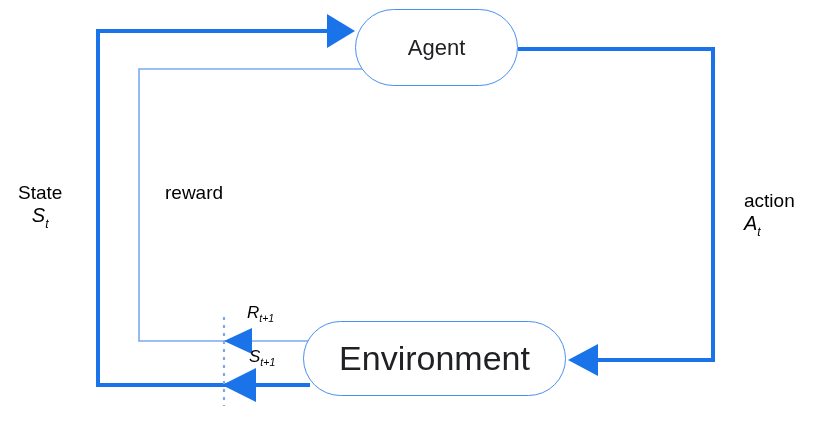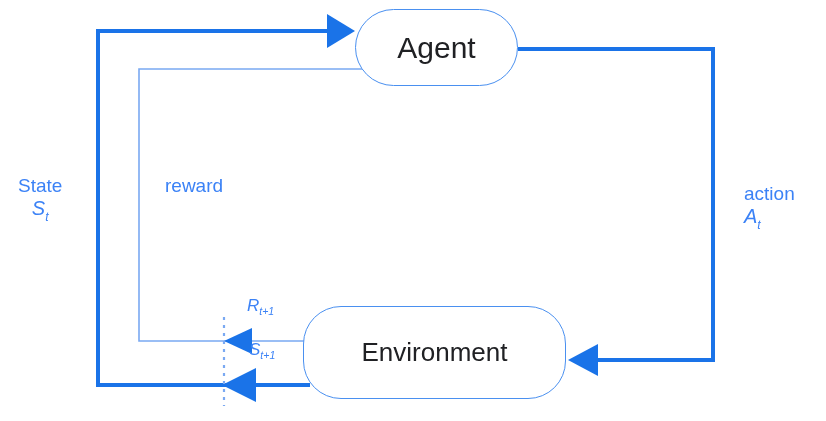--- a/index.html
+++ b/index.html
@@ -33,36 +33,37 @@
     justify-content: center;
     color: #202124;
   }
   #agent-node {
     left: 355px;
     top: 9px;
     width: 163px;
     height: 77px;
     border: 1.4px solid #4a90f0;
     border-radius: 39px;
-    font-size: 30px;
+    font-size: 22px;
   }
   #environment-node {
     left: 303px;
-    top: 306px;
+    top: 321px;
     width: 263px;
-    height: 93px;
+    height: 75px;
     border: 1.4px solid #4a90f0;
     border-radius: 38px;
-    font-size: 26px;
+    font-size: 34px;
   }
   .edge-label {
     position: absolute;
-    color: #3b82f6;
+    color: #000000;
     white-space: nowrap;
     line-height: 1.18;
+    margin-top: 7px;
   }
   .edge-label .lbl-word {
     display: block;
     font-size: 19px;
   }
   .edge-label .lbl-sym {
     display: block;
     font-style: italic;
     font-size: 20px;
   }

